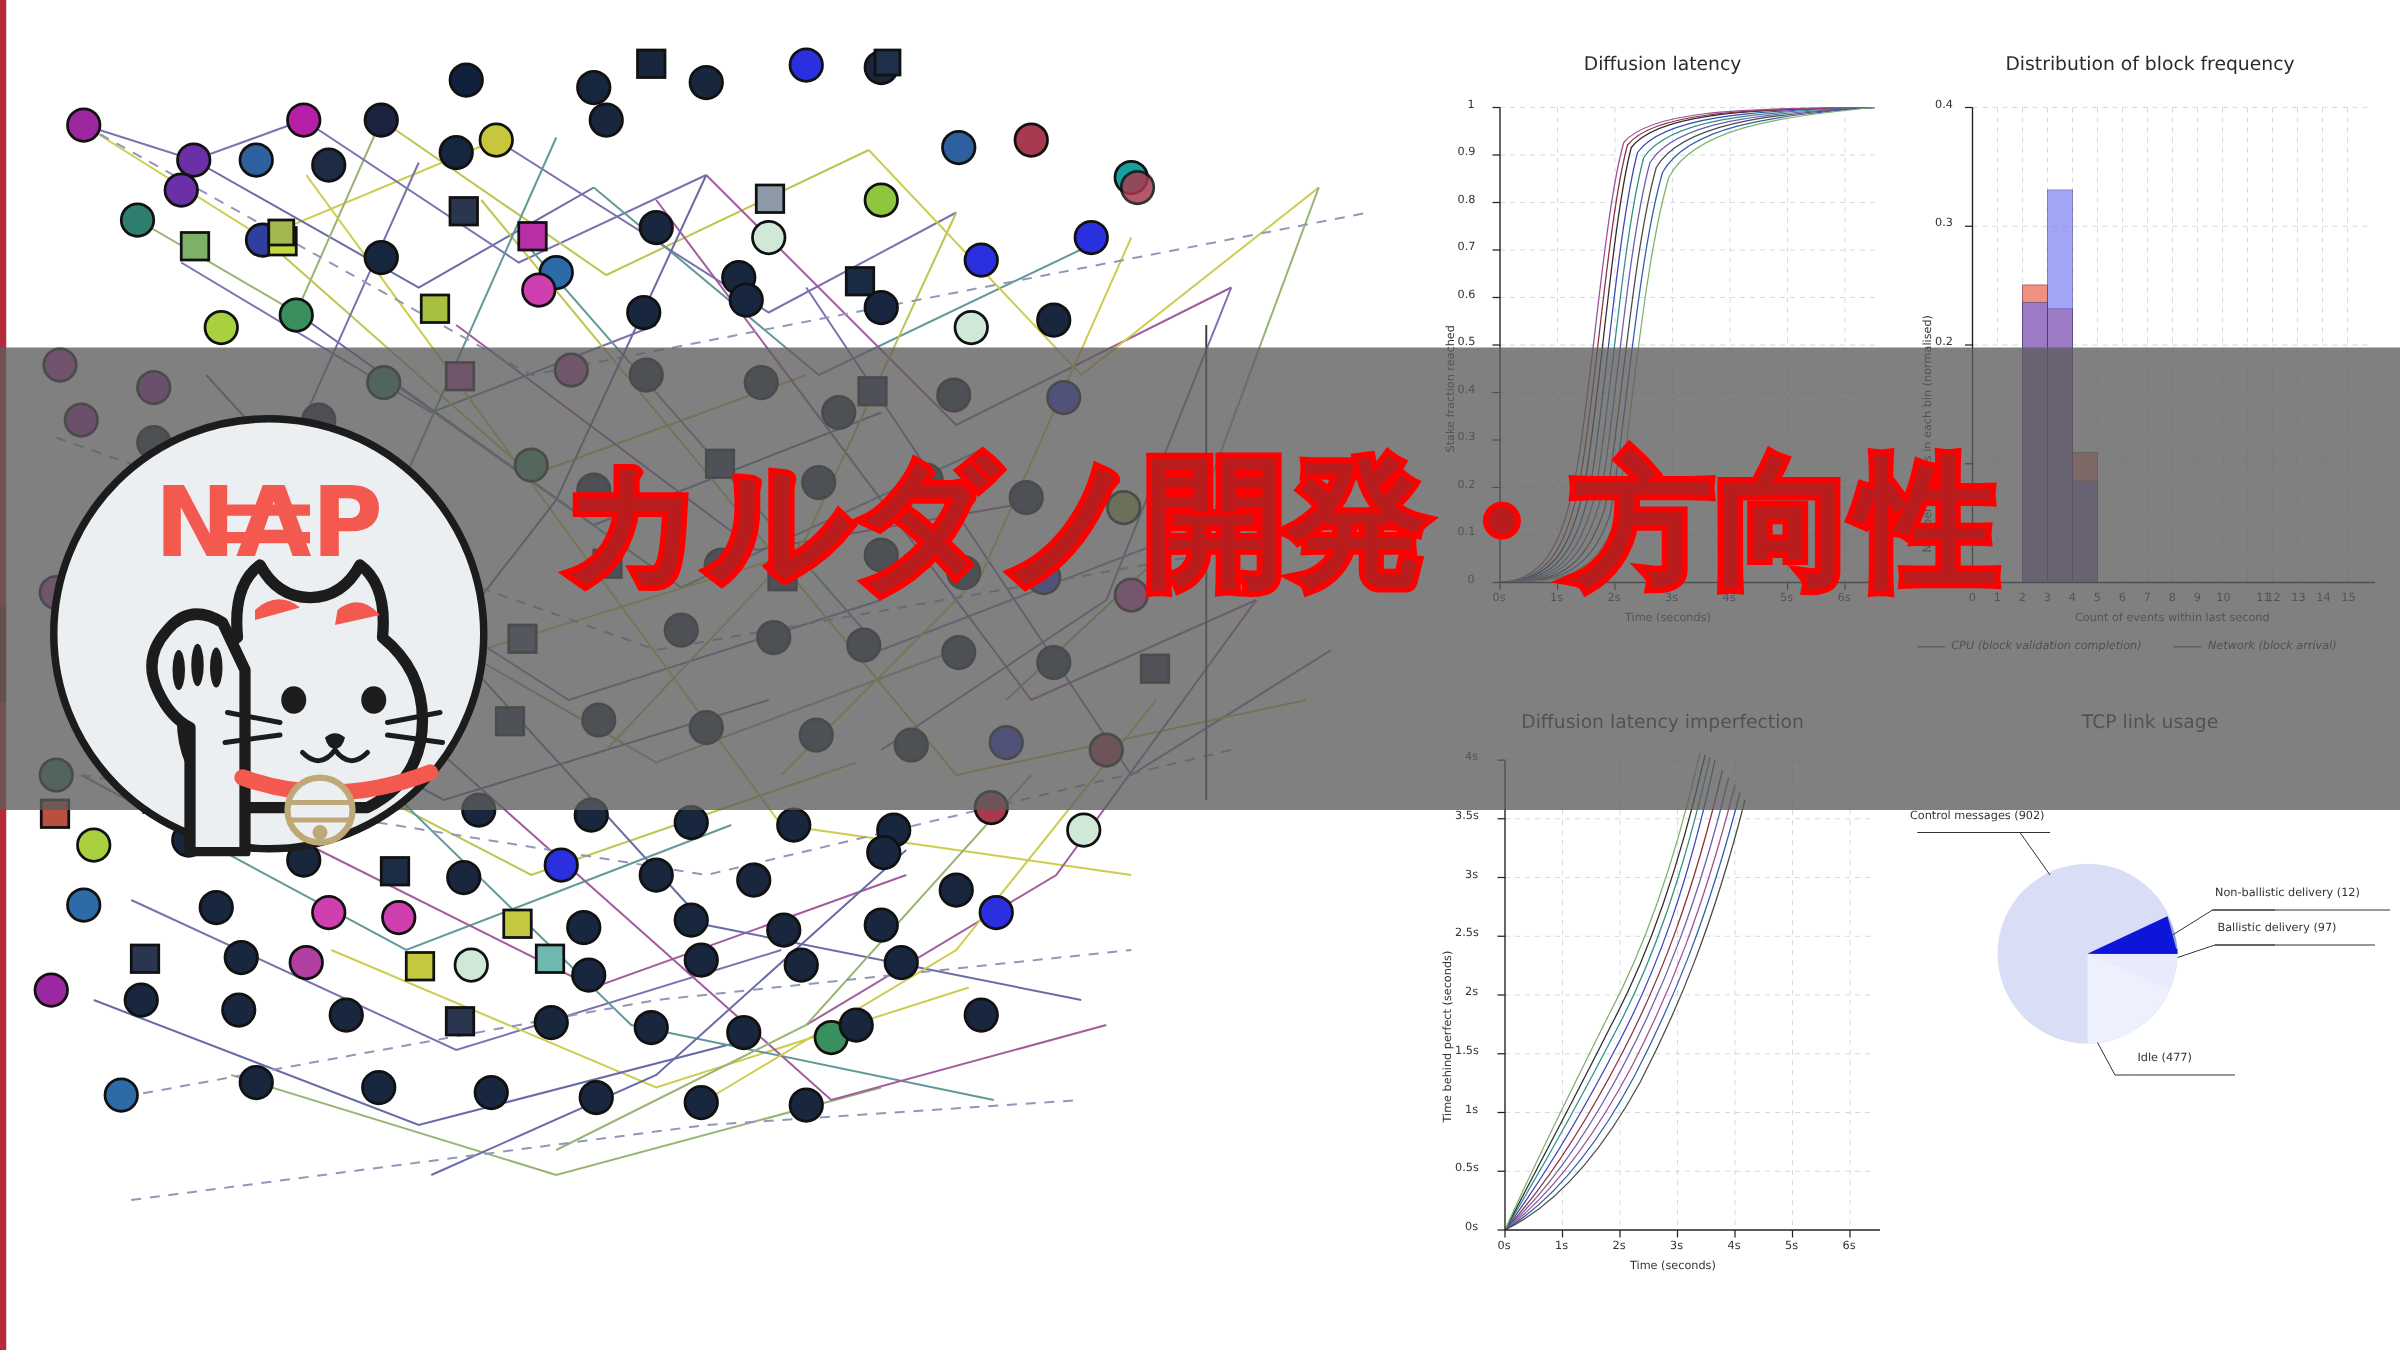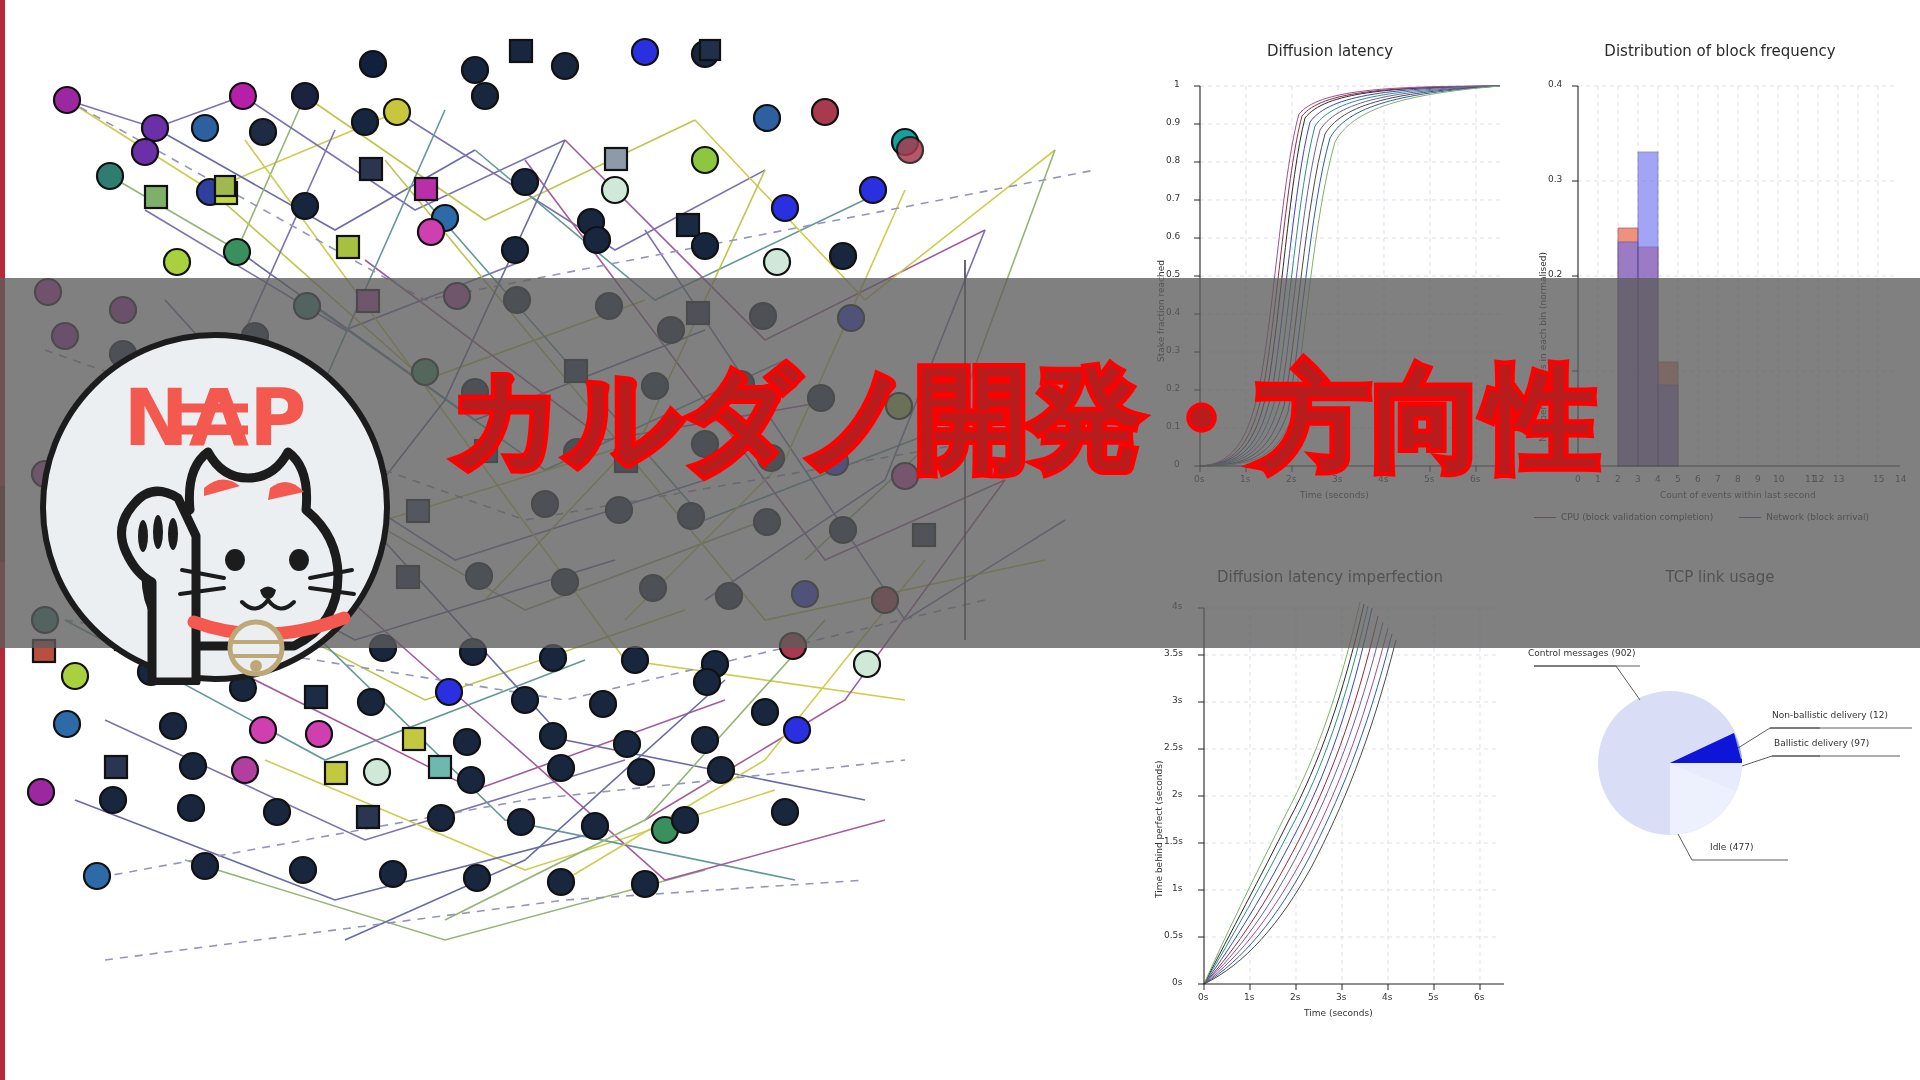--- a/index.html
+++ b/index.html
@@ -24,21 +24,21 @@
   .charts{position:absolute;left:1140px;top:0;width:780px;height:1080px;background:#fff;}
   .chart{position:absolute;}
   .chart-title{position:absolute;left:0;right:0;top:0;text-align:center;
     font-size:15px;color:#2b2b2b;font-family:"DejaVu Sans",sans-serif;}
   .axis-label{position:absolute;font-size:9px;color:#333;white-space:nowrap;}
   .ylabel{transform-origin:0 0;transform:rotate(-90deg);}
   .tick{position:absolute;font-size:9px;color:#333;white-space:nowrap;}
 
   .legend-row{position:absolute;display:flex;gap:26px;align-items:center;
     font-size:9px;color:#222;white-space:nowrap;}
-  .legend-item{display:flex;align-items:center;gap:5px;}
+  .legend-item{display:flex;align-items:center;gap:5px;font-style:italic;}
   .legend-dash{width:22px;height:0;border-top:1.6px solid #000;display:inline-block;}
 
   
   .gray-band{position:absolute;left:0;right:0;top:278px;height:370px;
      background:rgba(92,92,92,.78);z-index:20;}
 
   
   .nap-logo{position:absolute;left:38px;top:330px;width:355px;height:355px;z-index:30;}
 
   
@@ -426,21 +426,21 @@
       <span class="tick" style="left:135px;top:432px;">4</span>
       <span class="tick" style="left:155px;top:432px;">5</span>
       <span class="tick" style="left:175px;top:432px;">6</span>
       <span class="tick" style="left:195px;top:432px;">7</span>
       <span class="tick" style="left:215px;top:432px;">8</span>
       <span class="tick" style="left:235px;top:432px;">9</span>
       <span class="tick" style="left:253px;top:432px;">10</span>
       <span class="tick" style="left:273px;top:432px;margin-left:12px;">11</span>
       <span class="tick" style="left:293px;top:432px;">12</span>
       <span class="tick" style="left:313px;top:432px;">13</span>
-      <span class="tick" style="left:333px;top:432px;margin-left:42px;">14</span>
+      <span class="tick" style="left:333px;top:432px;">14</span>
       <span class="tick" style="left:353px;top:432px;">15</span>
 
       <span class="axis-label" style="left:140px;top:448px;">Count of events within last second</span>
       <span class="axis-label ylabel" style="left:18px;top:400px;">Number of nodes in each bin (normalised)</span>
 
       <div class="legend-row" style="left:14px;top:470px;">
         <span class="legend-item">
           <i class="legend-dash" style="border-top-color:#8b2f3c;"></i>
           <span>CPU (block validation completion)</span>
         </span>

